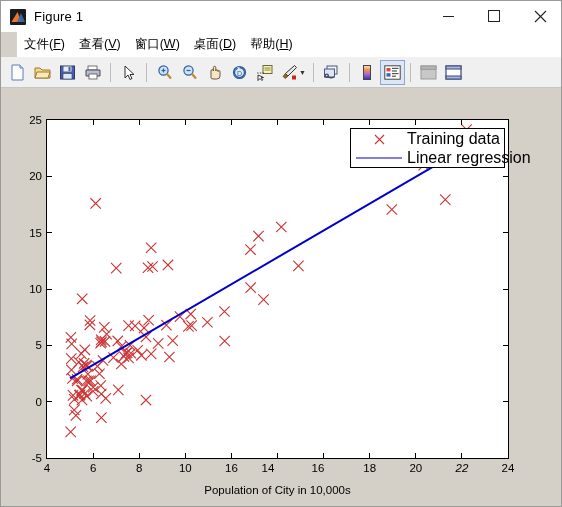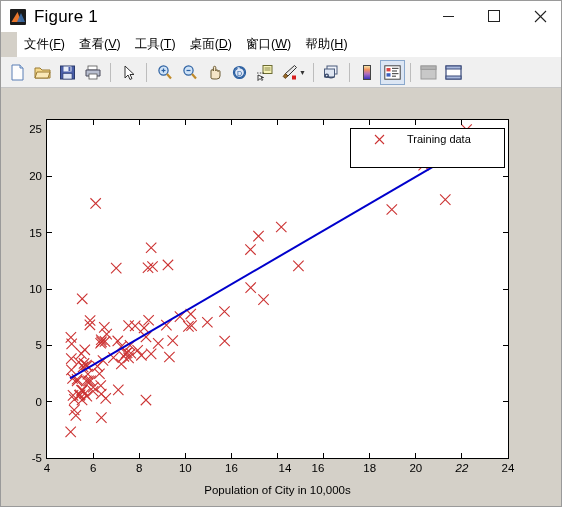--- a/index.html
+++ b/index.html
@@ -58,21 +58,21 @@
     content: "";
     position: absolute;
     left: 7px; top: 4px;
     width: 0; height: 0;
     border-left: 4px solid transparent;
     border-right: 4px solid transparent;
     border-bottom: 9px solid #3c6ea8;
     opacity: 0.9;
   }
   #title-text {
-    font-size: 17px;
+    font-size: 13px;
     color: #000000;
     letter-spacing: .2px;
     white-space: nowrap;
   }
   .wbtn {
     position: absolute;
     top: 0;
     width: 46px;
     height: 30px;
     display: flex;
@@ -236,21 +236,21 @@
   #legend-row-0 { top: 0px; }
   #legend-row-1 { top: 19px; }
   .legend-sym {
     width: 56px;
     display: flex;
     align-items: center;
     justify-content: center;
     flex: none;
   }
   .legend-label {
-    font-size: 11px;
+    font-size: 16px;
     color: #000;
     white-space: nowrap;
   }
   .marker-x {
     display: block;
   }
   #statusbar {
     position: absolute;
     left: 0; bottom: 0;
     width: 560px;
@@ -283,27 +283,24 @@
   </div>
 
   <div id="menubar">
     <div class="menu-item">
       <span class="mn">文件(</span><span class="acc">F</span><span>)</span>
     </div>
     <div class="menu-item">
       <span class="mn">查看(</span><span class="acc">V</span><span>)</span>
     </div>
     <div class="menu-item">
-      <span class="mn">工具(</span><span class="acc">T</span><span>)</span>
+      <span class="mn">窗口(</span><span class="acc">W</span><span>)</span>
     </div>
     <div class="menu-item">
       <span class="mn">桌面(</span><span class="acc">D</span><span>)</span>
-    </div>
-    <div class="menu-item">
-      <span class="mn">窗口(</span><span class="acc">W</span><span>)</span>
     </div>
     <div class="menu-item">
       <span class="mn">帮助(</span><span class="acc">H</span><span>)</span>
     </div>
     <div id="menu-overflow">⇲</div>
   </div>
 
   <div id="toolbar">
 
     <div class="tbtn">
@@ -575,35 +572,35 @@
           <div class="tickmark" style="left: 456px; top: 224.833px; width: 5px; height: 1px;"></div>
           <div class="ytick-label" style="top: 169px;">10</div>
           <div class="tickmark" style="left: 0px; top: 168.5px; width: 5px; height: 1px;"></div>
           <div class="tickmark" style="left: 456px; top: 168.5px; width: 5px; height: 1px;"></div>
           <div class="ytick-label" style="top: 112.667px;">15</div>
           <div class="tickmark" style="left: 0px; top: 112.167px; width: 5px; height: 1px;"></div>
           <div class="tickmark" style="left: 456px; top: 112.167px; width: 5px; height: 1px;"></div>
           <div class="ytick-label" style="top: 56.3333px;">20</div>
           <div class="tickmark" style="left: 0px; top: 55.8333px; width: 5px; height: 1px;"></div>
           <div class="tickmark" style="left: 456px; top: 55.8333px; width: 5px; height: 1px;"></div>
-          <div class="ytick-label" style="top: 0px; margin-top: 9px;">25</div>
+          <div class="ytick-label" style="top: 0px;">25</div>
           <div class="xtick-label" style="left: 0px;">4</div>
           <div class="xtick-label" style="left: 46.1px;">6</div>
           <div class="tickmark" style="left: 45.6px; top: 333px; width: 1px; height: 5px;"></div>
           <div class="tickmark" style="left: 45.6px; top: 0px; width: 1px; height: 5px;"></div>
           <div class="xtick-label" style="left: 92.2px;">8</div>
           <div class="tickmark" style="left: 91.7px; top: 333px; width: 1px; height: 5px;"></div>
           <div class="tickmark" style="left: 91.7px; top: 0px; width: 1px; height: 5px;"></div>
           <div class="xtick-label" style="left: 138.3px;">10</div>
           <div class="tickmark" style="left: 137.8px; top: 333px; width: 1px; height: 5px;"></div>
           <div class="tickmark" style="left: 137.8px; top: 0px; width: 1px; height: 5px;"></div>
           <div class="xtick-label" style="left: 184.4px;">16</div>
           <div class="tickmark" style="left: 183.9px; top: 333px; width: 1px; height: 5px;"></div>
           <div class="tickmark" style="left: 183.9px; top: 0px; width: 1px; height: 5px;"></div>
-          <div class="xtick-label" style="left: 238px;">14</div>
+          <div class="xtick-label" style="left: 221px;">14</div>
           <div class="tickmark" style="left: 230px; top: 333px; width: 1px; height: 5px;"></div>
           <div class="tickmark" style="left: 230px; top: 0px; width: 1px; height: 5px;"></div>
           <div class="xtick-label" style="left: 271px;">16</div>
           <div class="tickmark" style="left: 276.1px; top: 333px; width: 1px; height: 5px;"></div>
           <div class="tickmark" style="left: 276.1px; top: 0px; width: 1px; height: 5px;"></div>
           <div class="xtick-label" style="left: 322.7px;">18</div>
           <div class="tickmark" style="left: 322.2px; top: 333px; width: 1px; height: 5px;"></div>
           <div class="tickmark" style="left: 322.2px; top: 0px; width: 1px; height: 5px;"></div>
           <div class="xtick-label" style="left: 368.8px;">20</div>
           <div class="tickmark" style="left: 368.3px; top: 333px; width: 1px; height: 5px;"></div>
@@ -617,19 +614,27 @@
       <div id="legend">
         <div class="legend-row" id="legend-row-0">
           <span class="legend-sym">
             <svg class="marker-x" width="13" height="13" viewBox="0 0 13 13">
               <line x1="2" y1="2" x2="11" y2="11" stroke="#cc3333" stroke-width="1.1"></line>
               <line x1="11" y1="2" x2="2" y2="11" stroke="#cc3333" stroke-width="1.1"></line>
             </svg>
           </span>
           <span class="legend-label">Training data</span>
         </div>
+        <div class="legend-row" id="legend-row-1">
+          <span class="legend-sym">
+            <svg width="48" height="8" viewBox="0 0 48 8">
+              <line x1="1" y1="4" x2="47" y2="4" stroke="#0000cc" stroke-width="1.2"></line>
+            </svg>
+          </span>
+          <span class="legend-label">Linear regression</span>
+        </div>
       </div>
     </div>
 
   </div>
 
   <div id="statusbar"></div>
 </div>
 
 </body></html>

